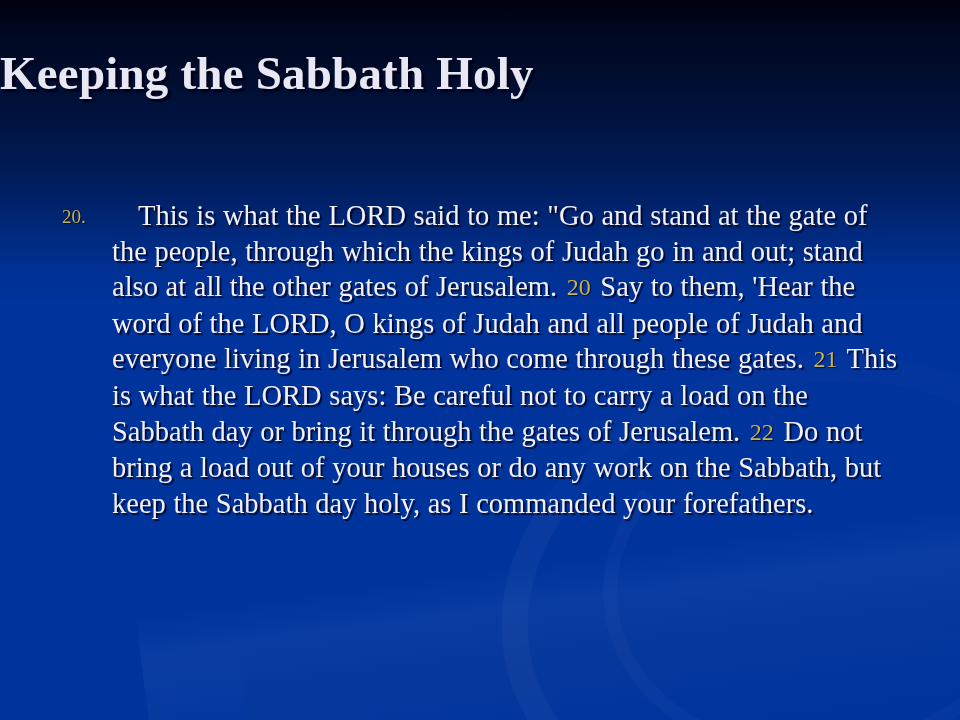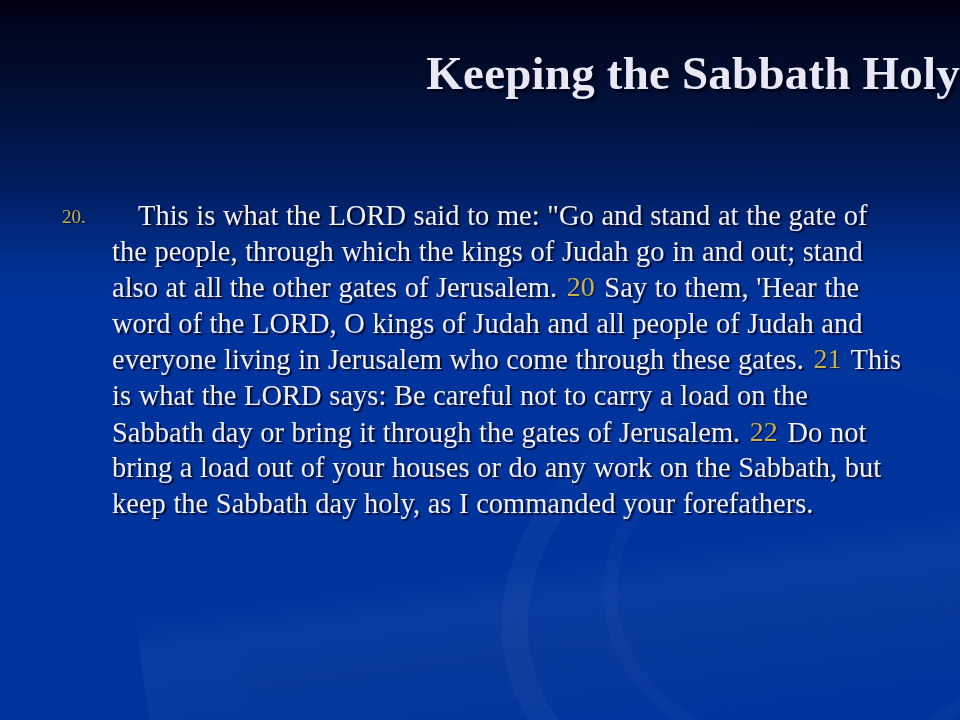--- a/index.html
+++ b/index.html
@@ -95,21 +95,21 @@
     transform: rotate(-6deg);
     transform-origin: right center;
   }
 
   
   .title {
     position: absolute;
     left: 0;
     top: 48px;
     width: 960px;
-    text-align: right;
+    text-align: left;
     font-size: 47px;
     font-weight: bold;
     line-height: 1.1;
     color: #e8e8f4;
     letter-spacing: 0.2px;
     text-shadow: 3px 3px 1px rgba(0, 0, 20, 0.80);
     white-space: nowrap;
   }
 
   
@@ -137,21 +137,21 @@
   .verse-text {
     font-size: 28.5px;
     line-height: 35.6px;
     color: #f2f1f9;
     text-indent: 26px;
     text-shadow: 2px 2px 1px rgba(0, 0, 24, 0.78);
     word-spacing: 0.5px;
   }
 
   .verse-num {
-    font-size: 28px;
+    font-size: 24px;
     color: #c9b14e;
     text-shadow: 1px 1px 1px rgba(0, 0, 25, 0.70);
     padding: 0 2px;
     vertical-align: 1px;
   }
 </style>
 </head>
 <body>
 
 <div class="slide">

